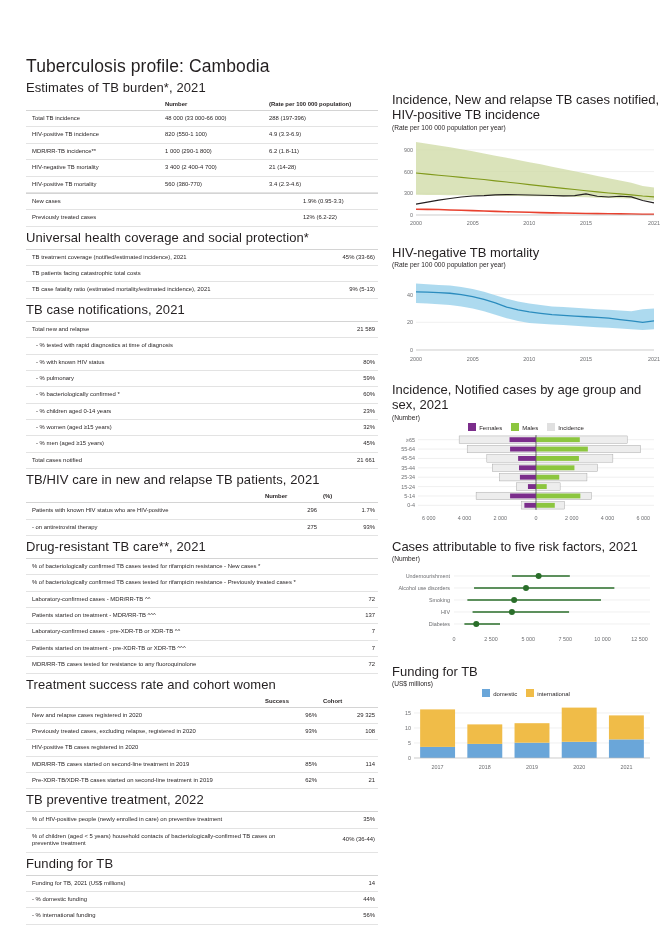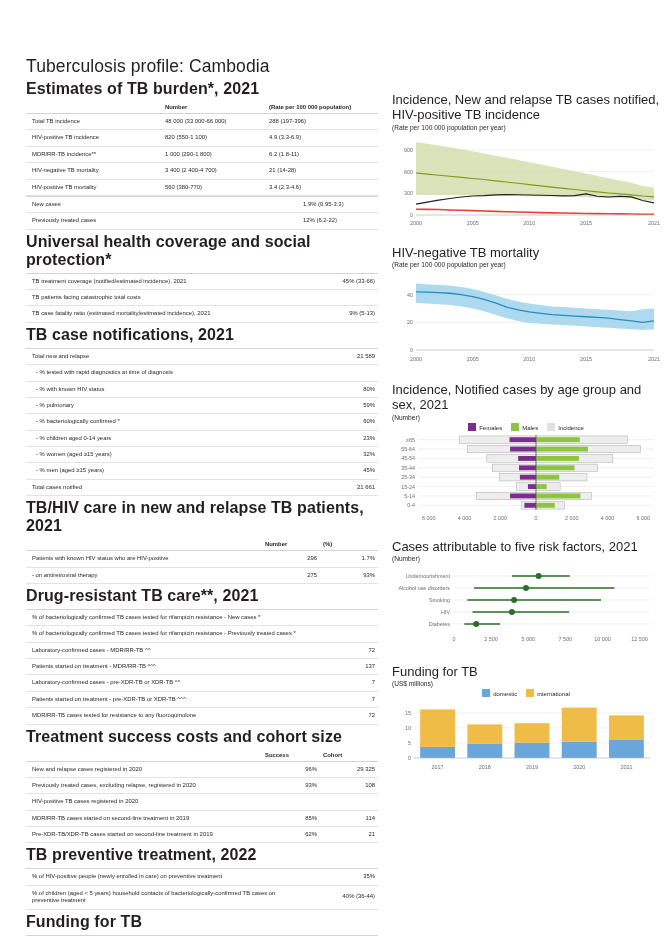--- a/index.html
+++ b/index.html
@@ -10,21 +10,21 @@
     font-family: "Liberation Sans", sans-serif;
     color: #231f20;
     overflow: hidden;
   }
   .page { position: relative; width: 665px; height: 940px; padding: 22px 32px 0 26px; display: flex; gap: 14px; margin-top: 34px; }
   .col-left { width: 352px; flex: none; }
   .col-right { width: 268px; flex: none; padding-top: 36px; }
 
   h1.title { font-size: 17.5px; font-weight: 400; margin: 0 0 3px 0; letter-spacing: .1px; }
   .pop { font-size: 7.2px; margin: 0 0 1px 0; color:#231f20; }
-  h2.sec { font-size: 16px; font-weight: 700; margin: 3px 0 4px 0; letter-spacing: .1px; }
+  h2.sec { font-size: 13px; font-weight: 400; margin: 3px 0 4px 0; letter-spacing: .1px; }
 
   table.t { width: 100%; border-collapse: collapse; table-layout: fixed; }
   table.t th { font-size: 5.9px; font-weight: bold; text-align: left; padding: 2px 3px 3px 3px; border-bottom: 0.7px solid #d4d4d4; vertical-align: bottom; }
   table.t td { font-size: 5.9px; padding: 4px 3px; border-bottom: 0.7px solid #e3e3e3; vertical-align: middle; line-height: 1.25; }
   table.t tr:first-child td { border-top: 0.7px solid #d4d4d4; }
   .num { text-align: right; white-space: nowrap; }
   .lbl { padding-left: 6px !important; }
   .ind { padding-left: 10px !important; }
   .w-num { width: 104px; }
   .w-rate { width: 112px; }
@@ -213,21 +213,21 @@
             <td class="lbl">Patients started on treatment - pre-XDR-TB or XDR-TB ^^^</td>
             <td class="w-val num">7</td>
           </tr>
           <tr>
             <td class="lbl">MDR/RR-TB cases tested for resistance to any fluoroquinolone</td>
             <td class="w-val num">72</td>
           </tr>
         </tbody>
       </table>
 
-    <h2 class="sec">Treatment success costs and cohort size</h2>
+    <h2 class="sec">Treatment success rate and cohort women</h2>
     <table class="t">
       <thead>
           <tr>
         <th></th>
         <th class="w-two num">Success</th>
         <th class="w-two num">Cohort</th>
       </tr>
         </thead>
       <tbody id="tb-ts">
           <tr>

